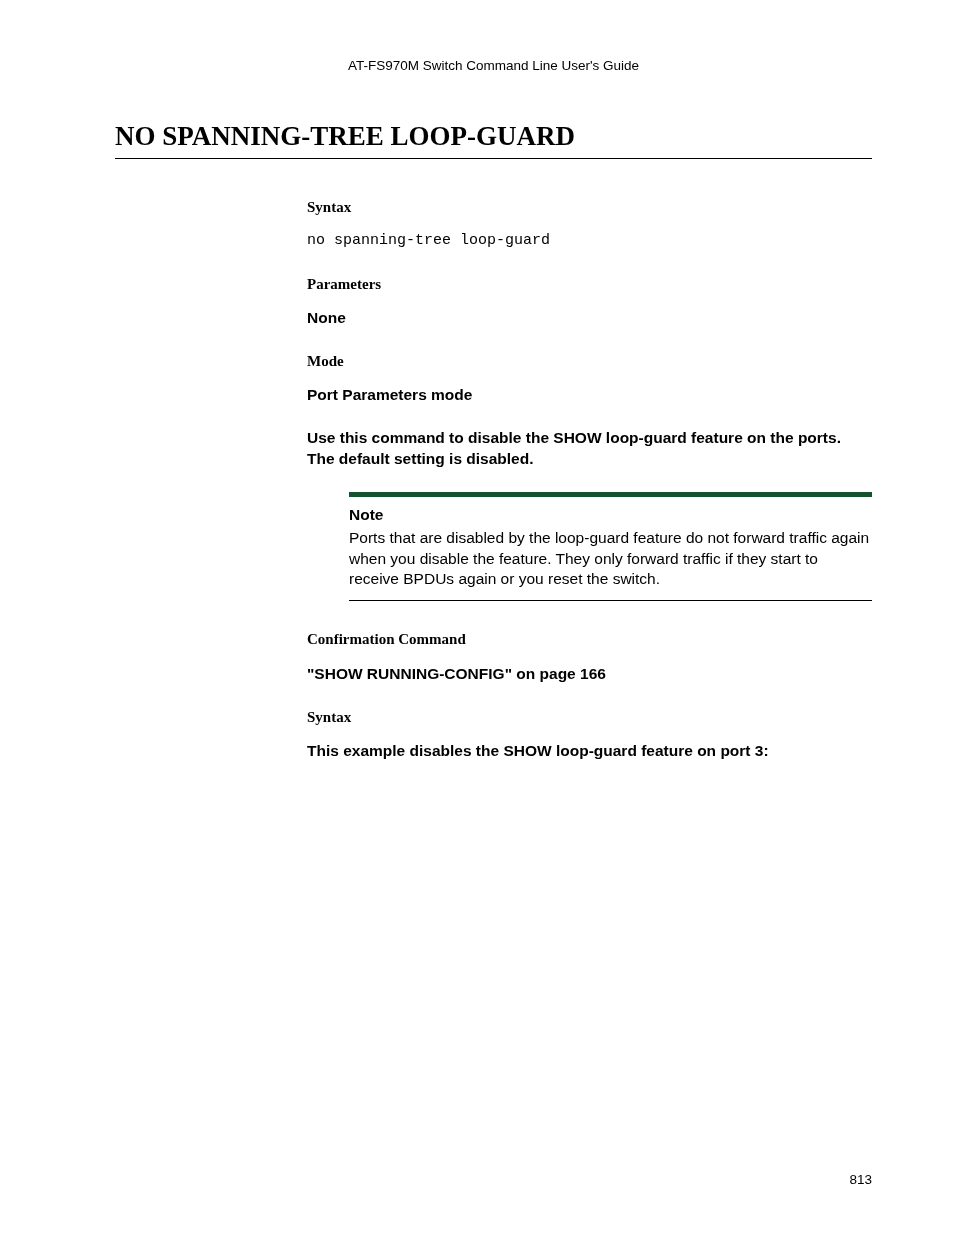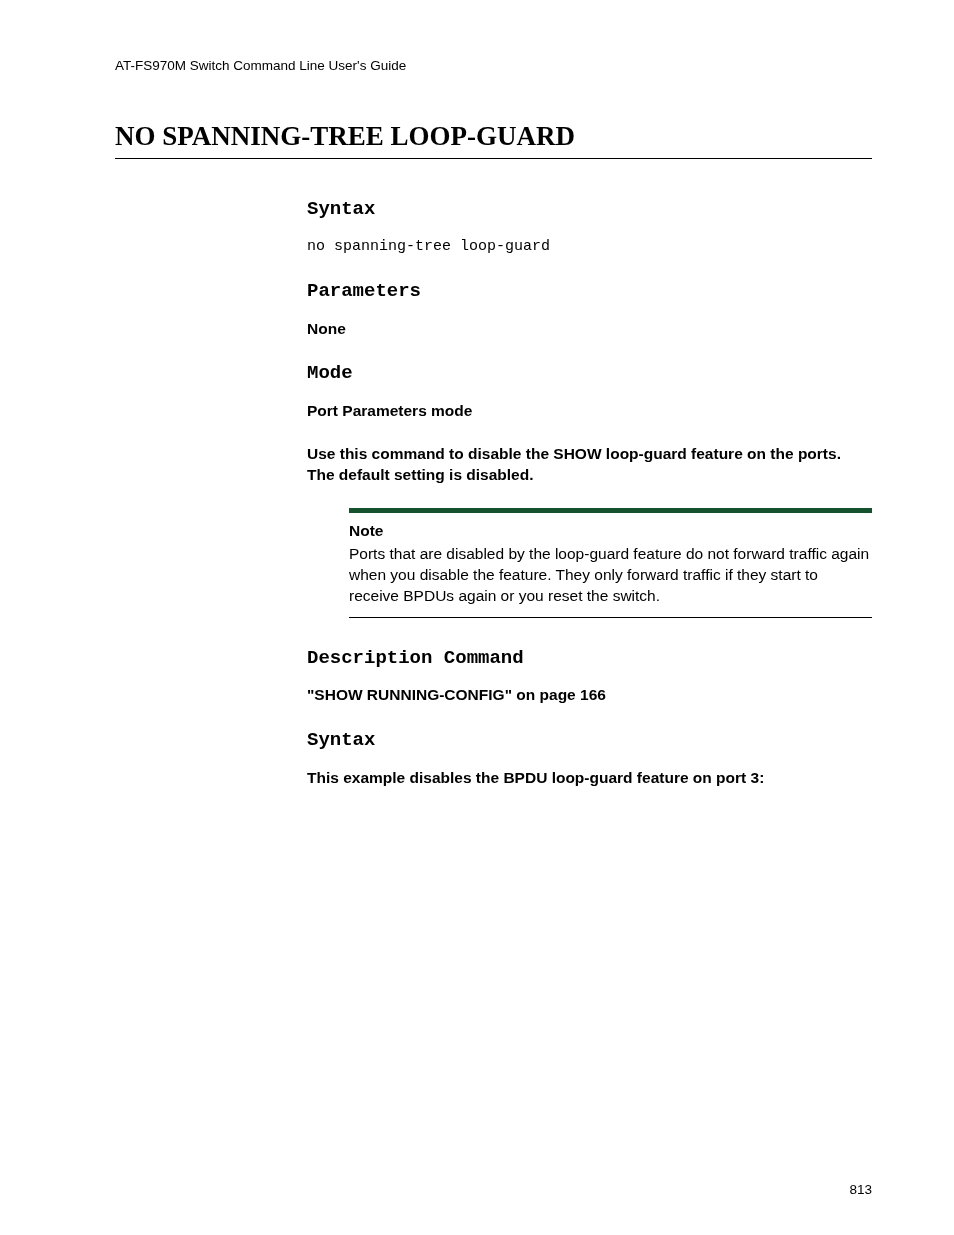--- a/index.html
+++ b/index.html
@@ -6,62 +6,62 @@
     body {
       width: 954px;
       height: 1235px;
       background: #fff;
       font-family: Arial, Helvetica, sans-serif;
       color: #000;
       position: relative;
       padding: 58px 82px 50px 115px;
     }
     .header-guide {
-      text-align: left;
+      text-align: center;
       font-size: 13.5px;
       margin-bottom: 48px;
     }
     .page-title {
       font-family: "Times New Roman", Times, serif;
       font-size: 27px;
       font-weight: bold;
       border-bottom: 1.5px solid #000;
       padding-bottom: 6px;
       margin-bottom: 38px;
     }
     .content {
       margin-left: 192px;
       font-size: 15.5px;
       line-height: 1.35;
     }
     .section-heading {
-      font-family: Liberation Mono, monospace;
+      font-family: Liberation Serif, serif;
       font-weight: bold;
-      font-size: 19px;
+      font-size: 15px;
       margin-bottom: 14px;
     }
     .body-text { margin-bottom: 22px; font-weight: bold; }
     .mono {
       font-family: "Courier New", Courier, monospace;
       font-size: 15px;
       white-space: pre;
       margin-bottom: 22px;
     }
     .note-block {
       margin-left: 42px;
       border-top: 5px solid #14532d;
       border-bottom: 1px solid #000;
       padding: 8px 0 10px 0;
       margin-bottom: 28px;
       margin-top: 4px;
     }
     .note-label { font-weight: bold; margin-bottom: 2px; }
     .page-number {
       position: absolute;
-      bottom: 38px;
+      bottom: 48px;
       right: 82px;
       font-size: 13.5px;
     }
   </style>
 </head>
 <body>
 
 <div class="header-guide">AT-FS970M Switch Command Line User's Guide</div>
 
 <h1 class="page-title">NO SPANNING-TREE LOOP-GUARD</h1>
@@ -77,21 +77,21 @@
   <div class="section-heading">Mode</div>
   <div class="body-text">Port Parameters mode</div>
 
   <div class="body-text">Use this command to disable the SHOW loop-guard feature on the ports. The default setting is disabled.</div>
 
   <div class="note-block">
     <div class="note-label">Note</div>
     <div>Ports that are disabled by the loop-guard feature do not forward traffic again when you disable the feature. They only forward traffic if they start to receive BPDUs again or you reset the switch.</div>
   </div>
 
-  <div class="section-heading">Description Command</div>
+  <div class="section-heading">Confirmation Command</div>
   <div class="body-text">"SHOW RUNNING-CONFIG" on page 166</div>
 
   <div class="section-heading">Syntax</div>
-  <div class="body-text">This example disables the BPDU loop-guard feature on port 3:</div>
+  <div class="body-text">This example disables the SHOW loop-guard feature on port 3:</div>
 
 </div>
 
 <div class="page-number">813</div>
 
 </body></html>

